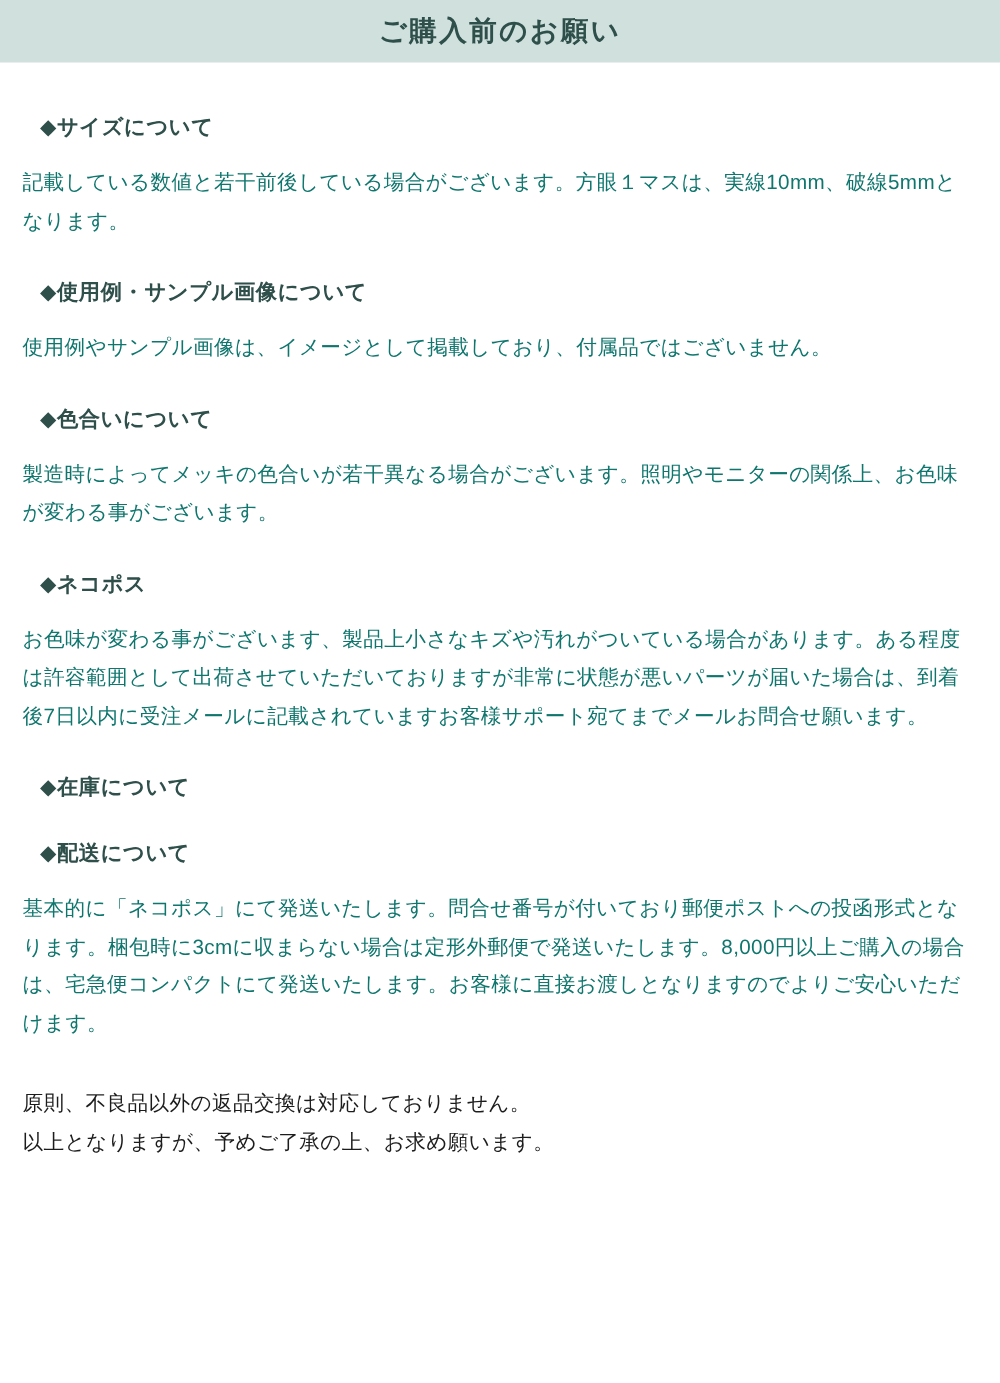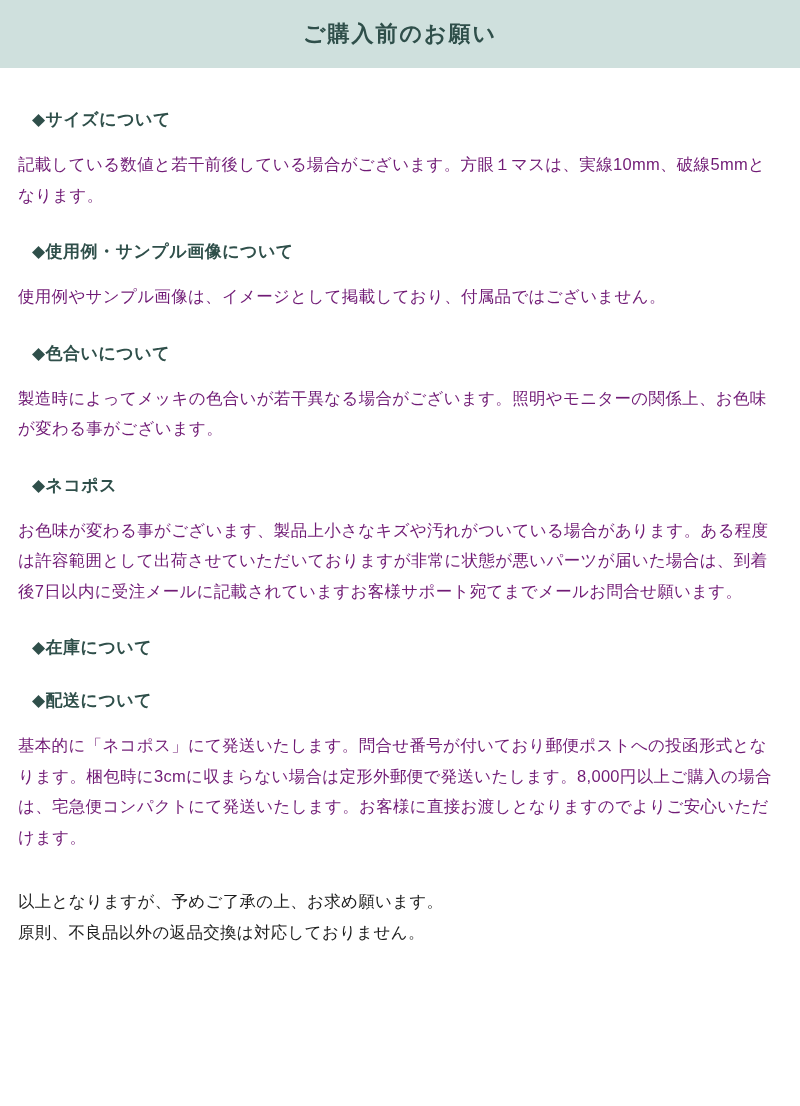--- a/index.html
+++ b/index.html
@@ -12,21 +12,21 @@
     background: #ffffff;
     font-family: "Liberation Sans", "DejaVu Sans", sans-serif;
     color: #222222;
   }
   .page {
     width: 800px;
     position: relative;
   }
   .header-band {
     background: #cfe0dd;
-    height: 68px;
+    height: 50px;
     display: flex;
     align-items: center;
     justify-content: center;
   }
   .header-title {
     color: #2f4f4a;
     font-size: 22px;
     font-weight: bold;
     letter-spacing: 2px;
   }
@@ -40,21 +40,21 @@
   .section-heading {
     font-size: 17px;
     font-weight: bold;
     color: #2f4f4a;
     margin: 30px 0 0 14px;
     letter-spacing: 0.5px;
   }
   .section-body {
     font-size: 16.5px;
     line-height: 1.85;
-    color: #701a75;
+    color: #0f766e;
     margin: 18px 0 0 0;
     letter-spacing: 0.3px;
   }
   .closing {
     font-size: 16.5px;
     line-height: 1.85;
     color: #1c1c1c;
     margin: 34px 0 0 0;
     letter-spacing: 0.3px;
   }
@@ -96,18 +96,18 @@
     <div class="section">
       <div class="section-heading">◆在庫について</div>
     </div>
 
     <div class="section">
       <div class="section-heading">◆配送について</div>
       <div class="section-body">基本的に「ネコポス」にて発送いたします。問合せ番号が付いており郵便ポストへの投函形式となります。梱包時に3cmに収まらない場合は定形外郵便で発送いたします。8,000円以上ご購入の場合は、宅急便コンパクトにて発送いたします。お客様に直接お渡しとなりますのでよりご安心いただけます。</div>
     </div>
 
     <div class="closing">
+      <span class="closing-line">原則、不良品以外の返品交換は対応しておりません。</span>
       <span class="closing-line">以上となりますが、予めご了承の上、お求め願います。</span>
-      <span class="closing-line">原則、不良品以外の返品交換は対応しておりません。</span>
     </div>
 
   </div>
 </div>
 
 </body></html>

